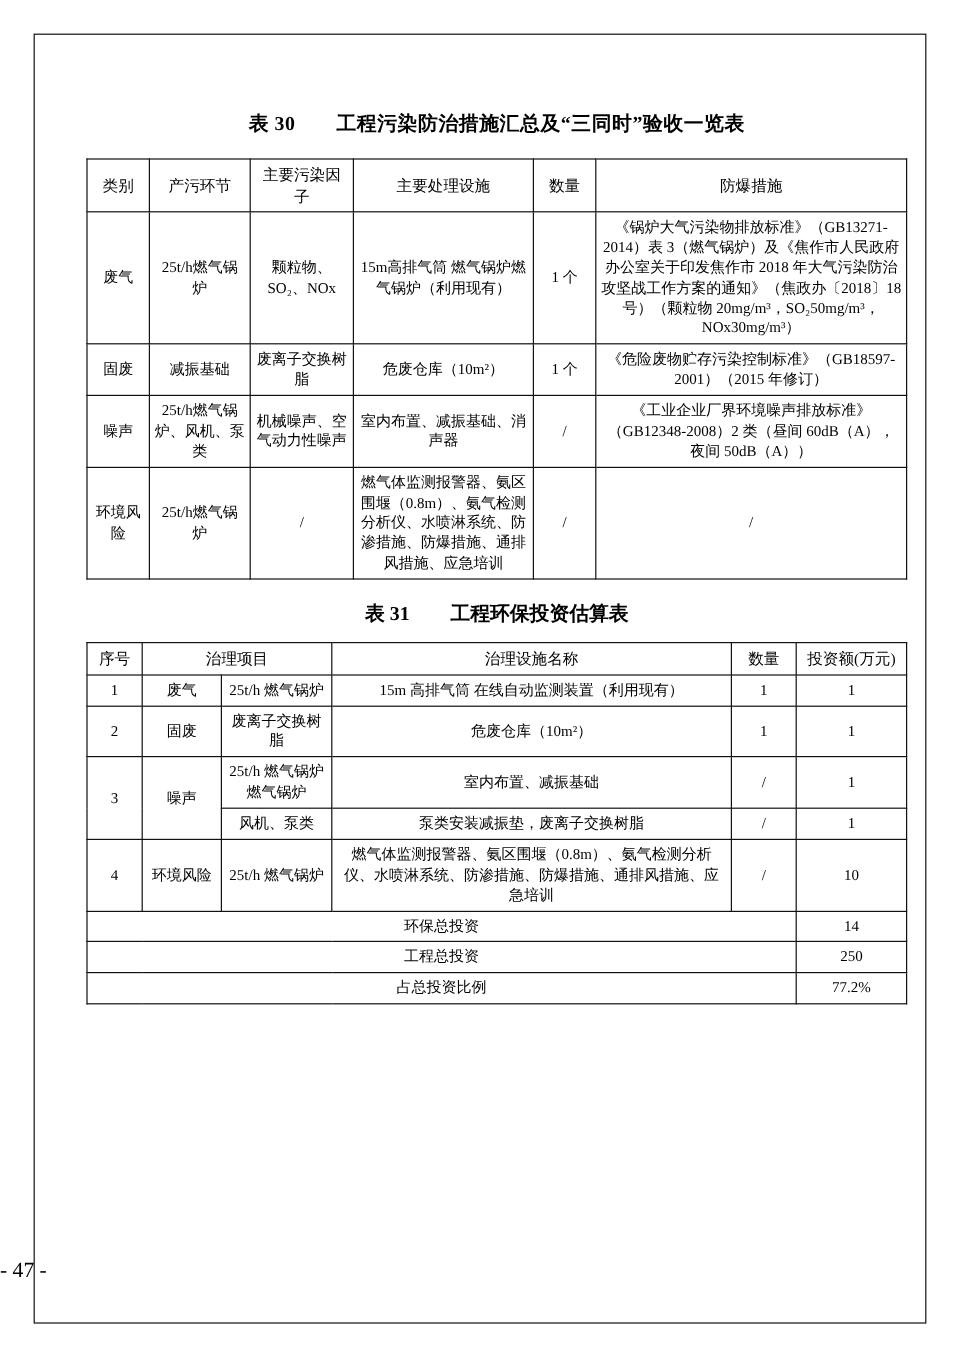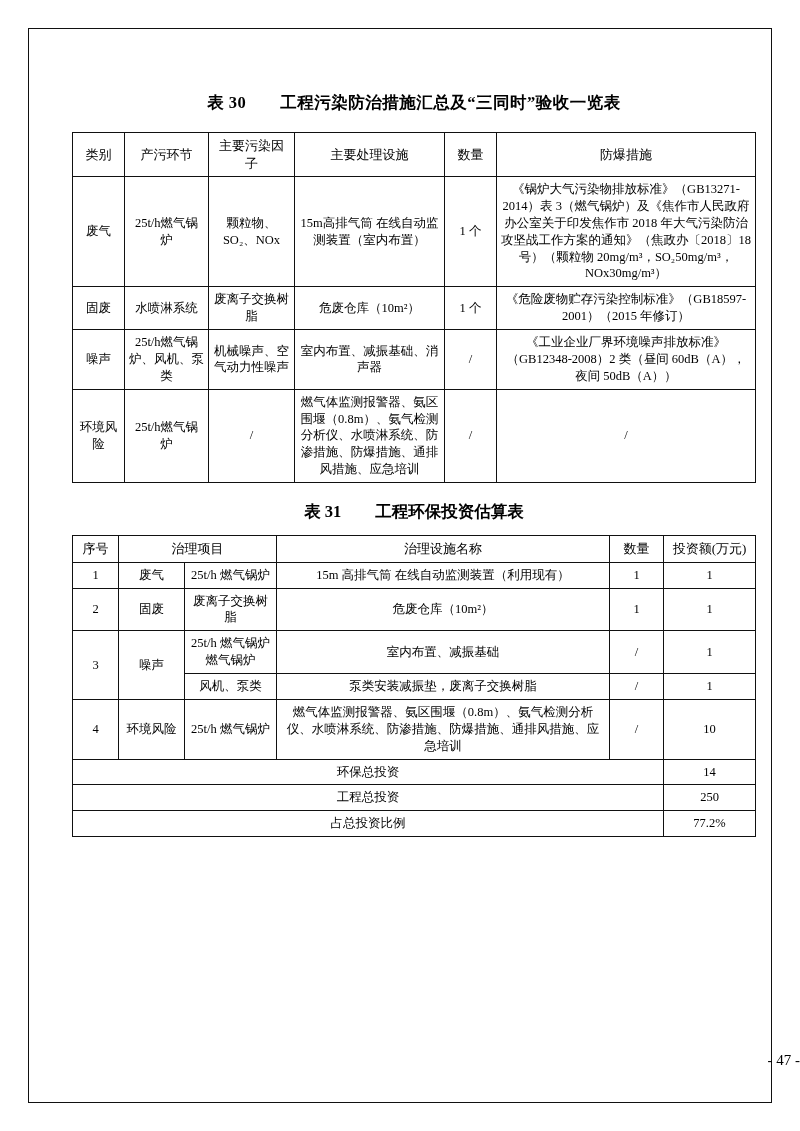--- a/index.html
+++ b/index.html
@@ -104,22 +104,22 @@
   }
   .name-cell {
     text-align: center;
     line-height: 1.5;
   }
   .page-number {
     position: absolute;
     left: 0;
     right: 0;
     bottom: 62px;
-    text-align: right;
-    font-size: 15px;
+    text-align: left;
+    font-size: 18px;
   }
 </style>
 </head>
 <body>
 
 <div class="page">
   <div class="page-border"></div>
 
   <div class="content">
 
@@ -144,27 +144,27 @@
           <th>主要处理设施</th>
           <th>数量</th>
           <th>防爆措施</th>
         </tr>
       </thead>
       <tbody>
         <tr>
           <td>废气</td>
           <td>25t/h燃气锅炉</td>
           <td>颗粒物、SO₂、NOx</td>
-          <td class="facility-cell">15m高排气筒 在线自动监测装置（室内布置）</td>
+          <td class="facility-cell">15m高排气筒 燃气锅炉燃气锅炉（利用现有）</td>
           <td>1 个</td>
           <td class="std-cell">《锅炉大气污染物排放标准》（GB13271-2014）表 3（燃气锅炉）及《焦作市人民政府办公室关于印发焦作市 2018 年大气污染防治攻坚战工作方案的通知》（焦政办〔2018〕18 号）（颗粒物 20mg/m³，SO₂50mg/m³，NOx30mg/m³）</td>
         </tr>
         <tr>
           <td>固废</td>
-          <td>水喷淋系统</td>
+          <td>减振基础</td>
           <td>废离子交换树脂</td>
           <td class="facility-cell">危废仓库（10m²）</td>
           <td>1 个</td>
           <td class="std-cell">《危险废物贮存污染控制标准》（GB18597-2001）（2015 年修订）</td>
         </tr>
         <tr>
           <td>噪声</td>
           <td>25t/h燃气锅炉、风机、泵类</td>
           <td>机械噪声、空气动力性噪声</td>
           <td class="facility-cell">室内布置、减振基础、消声器</td>

